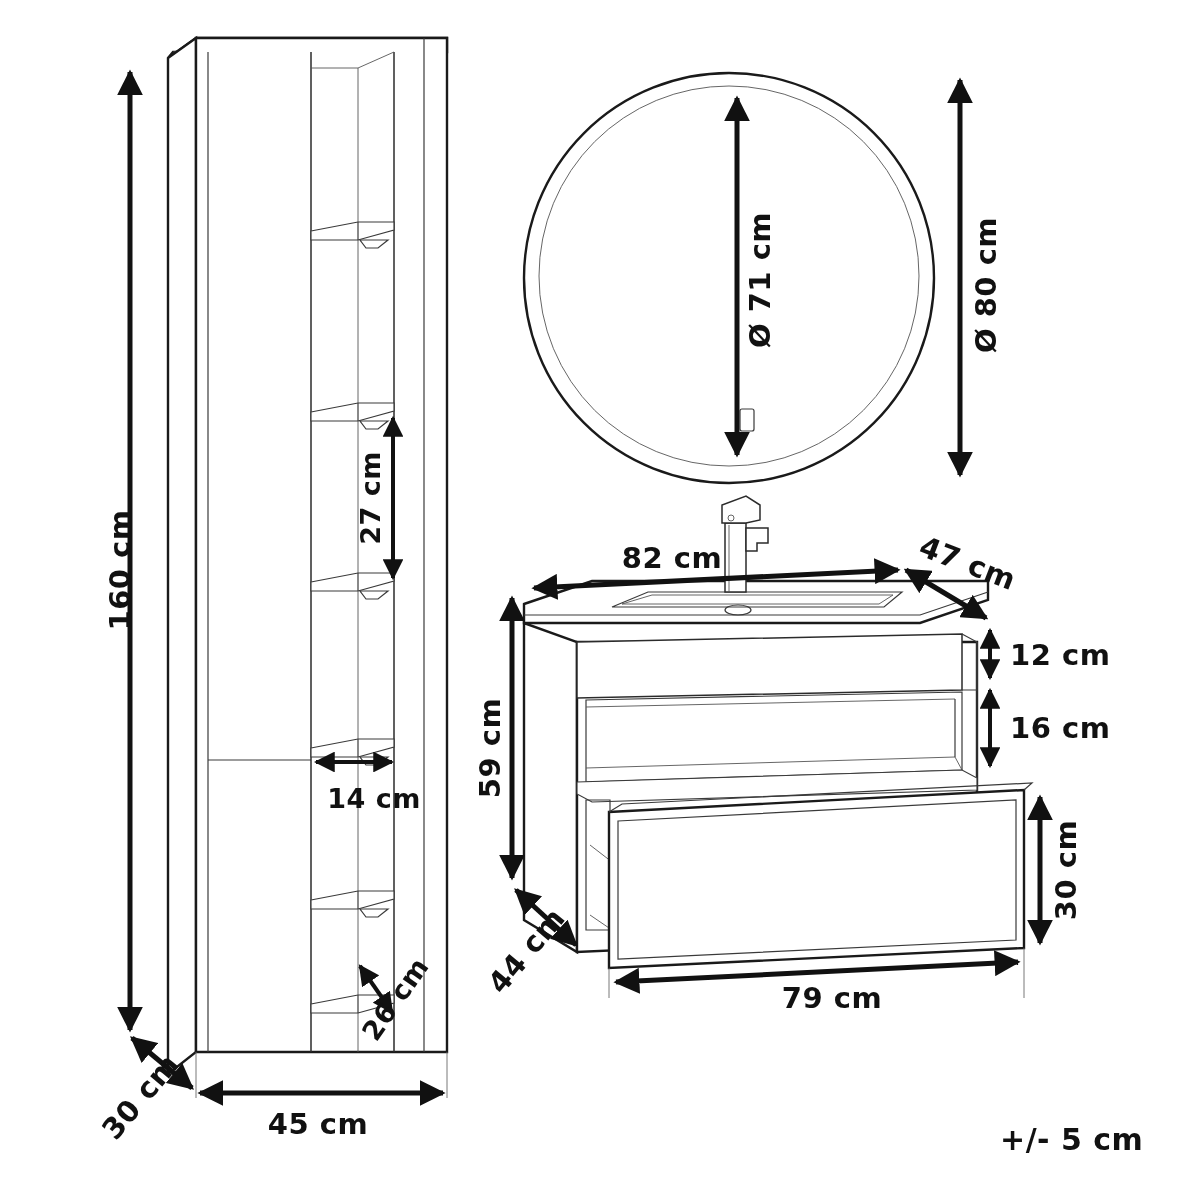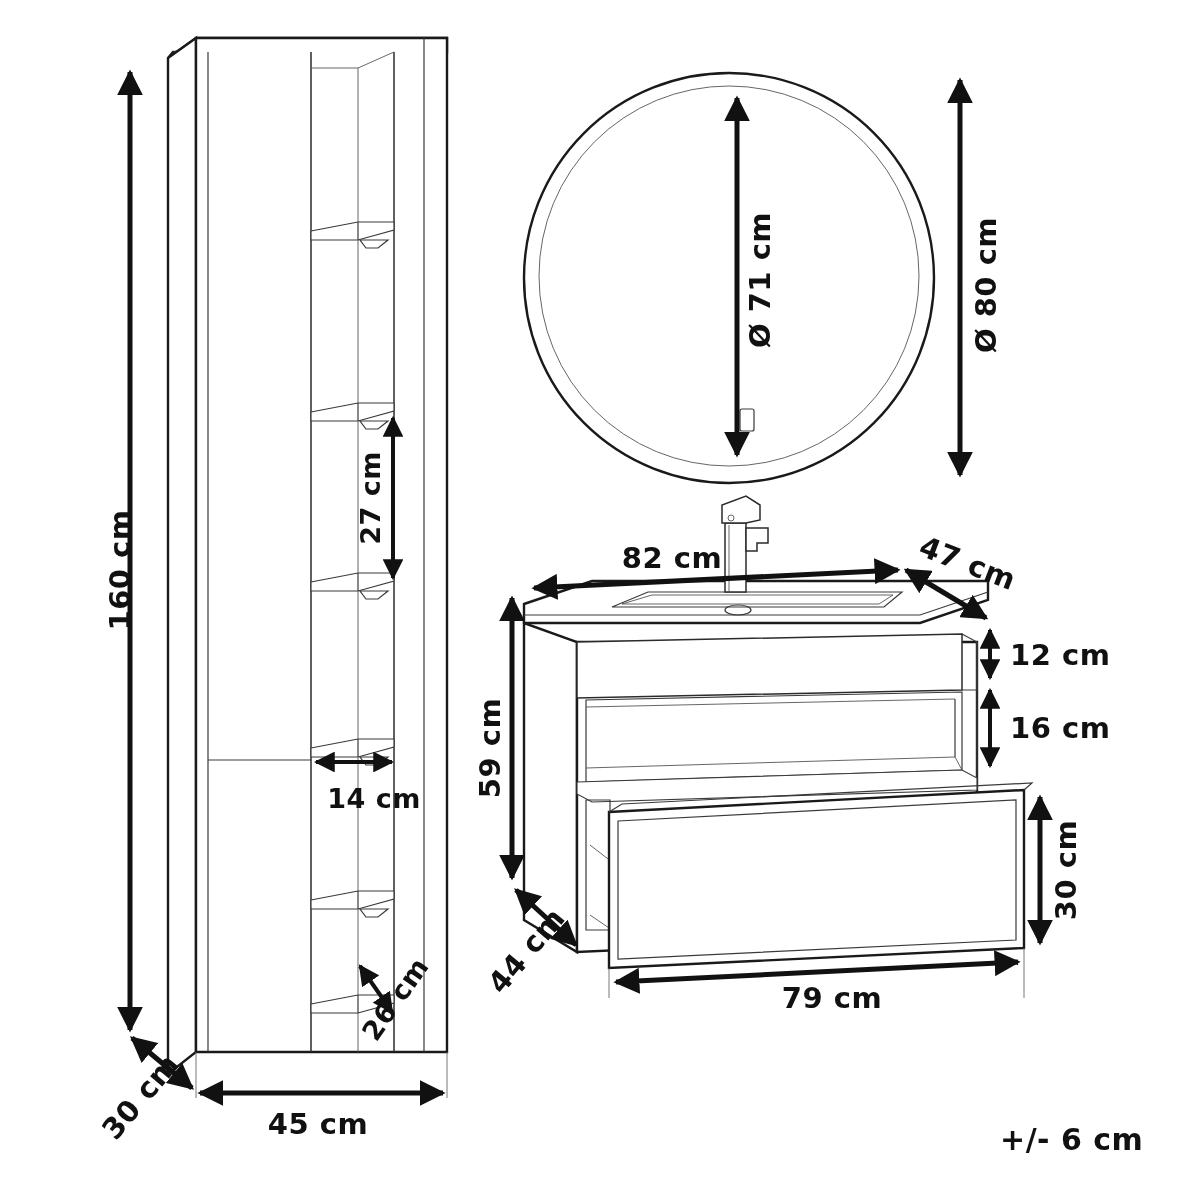--- a/index.html
+++ b/index.html
@@ -292,15 +292,15 @@
       <text class="dimtext" transform="translate(1068,870) rotate(-90)" text-anchor="middle" dominant-baseline="middle">30 cm</text>
     </g>
 
     <g>
       <line class="dimline" x1="616" y1="982" x2="1018" y2="962" marker-start="url(#ah)" marker-end="url(#ah)"></line>
       <text class="dimtext" x="832" y="1000" text-anchor="middle" dominant-baseline="middle">79 cm</text>
     </g>
 
   </svg>
 
-  <div class="tol" style="left:1000px; top:1122px;">+/- 6 cm</div>
+  <div class="tol" style="left:1000px; top:1122px;">+/- 5 cm</div>
 
 </div>
 
 </body></html>

